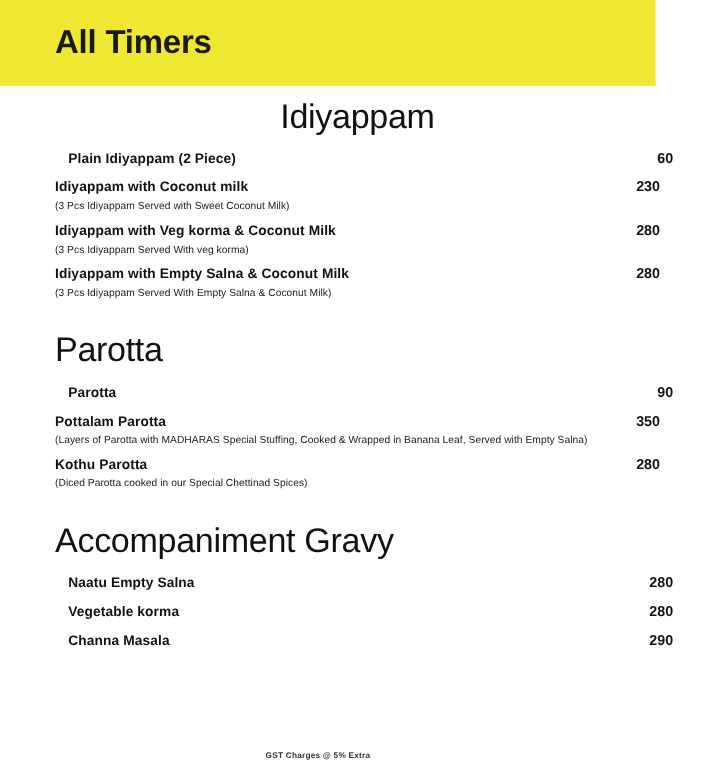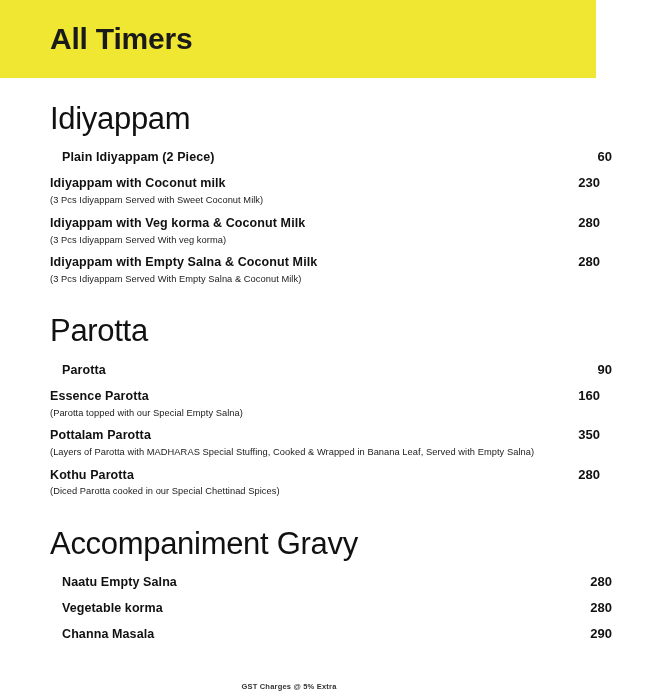--- a/index.html
+++ b/index.html
@@ -48,21 +48,22 @@
     font-size: 31px;
     font-weight: normal;
     color: #111111;
     letter-spacing: -0.3px;
     line-height: 1.08;
     margin: 0;
     padding-top: 22px;
     padding-bottom: 13px;
   }
   .section:first-child .section-heading {
-    padding-top: 24px;
+    padding-top: 11px;
+    text-align: center;
   }
 
   .items {
     width: 100%;
   }
 
   .item {
     width: 100%;
     padding-bottom: 7px;
   }
@@ -161,27 +162,20 @@
       <h2 class="section-heading">Parotta</h2>
       <div class="items">
         <div class="item no-desc">
           <div class="item-top">
             <div class="item-name">Parotta</div>
             <div class="item-price">90</div>
           </div>
         </div>
         <div class="item">
           <div class="item-top">
-            <div class="item-name">Essence Parotta</div>
-            <div class="item-price">160</div>
-          </div>
-          <div class="item-desc">(Parotta topped with our Special Empty Salna)</div>
-        </div>
-        <div class="item">
-          <div class="item-top">
             <div class="item-name">Pottalam Parotta</div>
             <div class="item-price">350</div>
           </div>
           <div class="item-desc">(Layers of Parotta with MADHARAS Special Stuffing, Cooked &amp; Wrapped in Banana Leaf, Served with Empty Salna)</div>
         </div>
         <div class="item">
           <div class="item-top">
             <div class="item-name">Kothu Parotta</div>
             <div class="item-price">280</div>
           </div>

